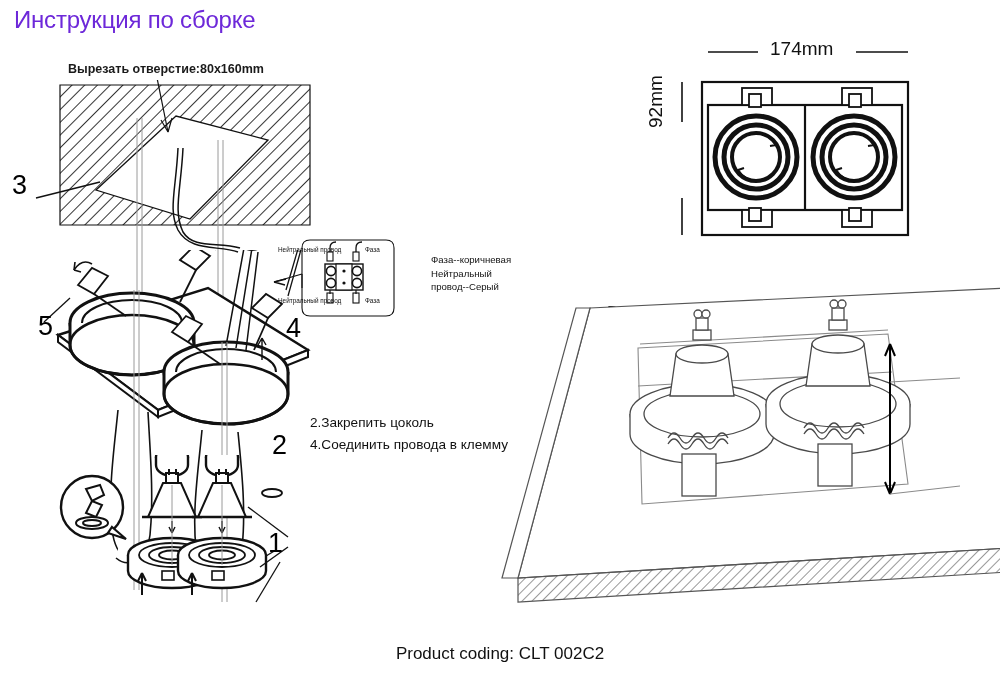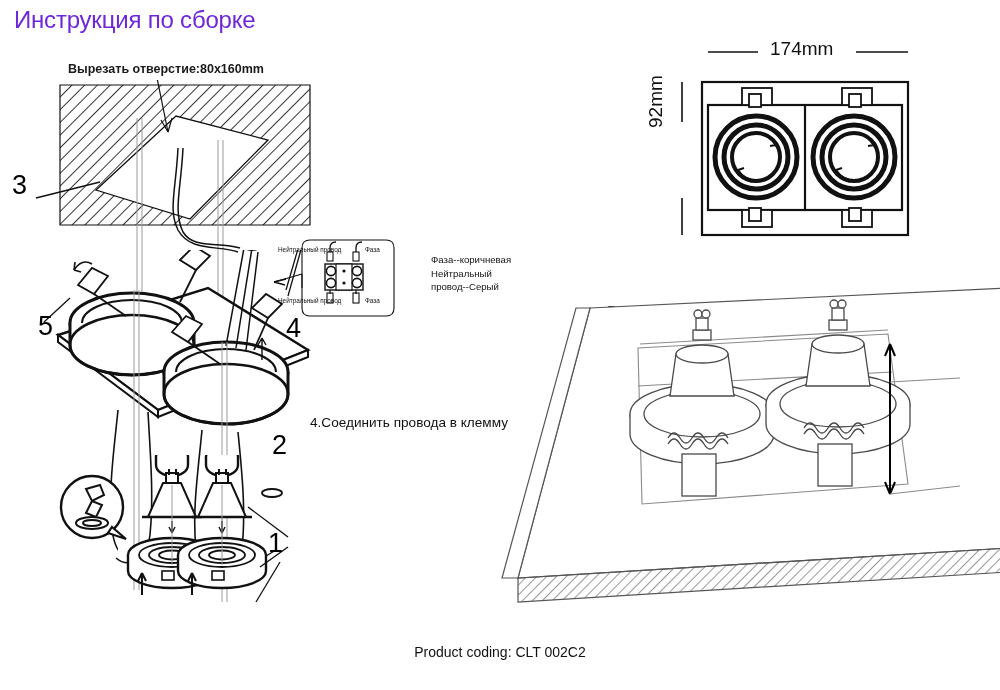--- a/index.html
+++ b/index.html
@@ -100,21 +100,21 @@
   #dim-75 {
     left: 905px; top: 418px;
     font-size: 13.5px;
     color: #3a3a3a;
     white-space: nowrap;
   }
   #product-code {
     left: 0; top: 644px;
     width: 1000px;
     text-align: center;
-    font-size: 14px;
+    font-size: 17px;
     color: #111;
   }
 </style>
 </head>
 <body>
 
 <div class="abs" id="page-title">Инструкция по сборке</div>
 
 <div class="abs" id="cutout-label">Вырезать отверстие:80x160mm</div>
 
@@ -333,20 +333,21 @@
   <line x1="62" y1="30" x2="62" y2="110" stroke="#9a9a9a" stroke-width="1"></line>
 
   <path d="M88,52 L128,82" fill="none" stroke="#111" stroke-width="1.4"></path>
   <path d="M128,92 L100,112" fill="none" stroke="#111" stroke-width="1.4"></path>
 </svg>
 </div>
 
 <div class="abs callout-num" style="left:268px; top:530px;">1</div>
 
 <div class="abs" id="steps">
+  <div>2.Закрепить цоколь</div>
   <div>4.Соединить провода в клемму</div>
 </div>
 
 <div class="abs dim-text" id="dim-width">174mm</div>
 <div class="abs dim-text" id="dim-height">92mm</div>
 
 <div class="abs" style="left:630px; top:30px;">
 <svg width="340" height="220" viewBox="0 0 340 220">
 
   <line x1="78" y1="22" x2="128" y2="22" stroke="#111" stroke-width="1.6"></line>

